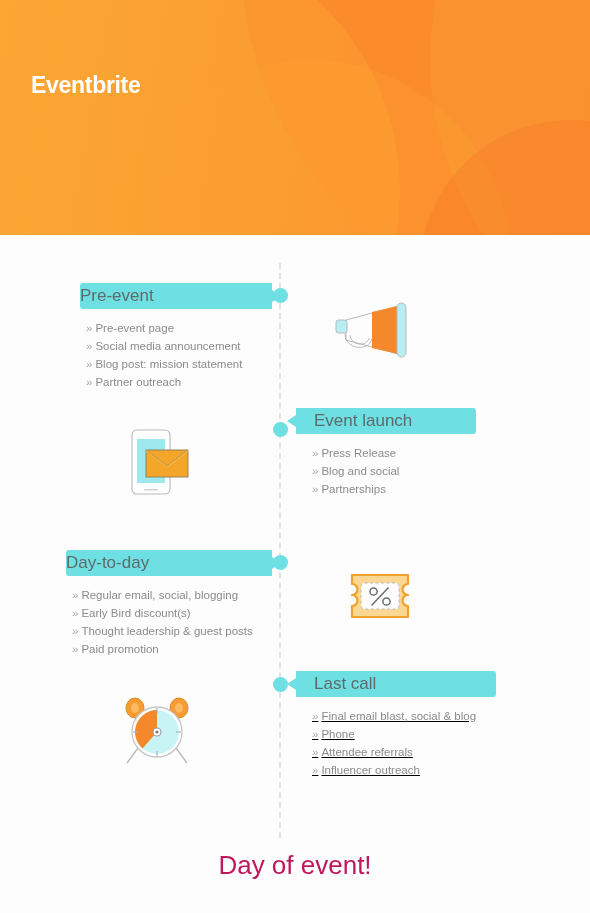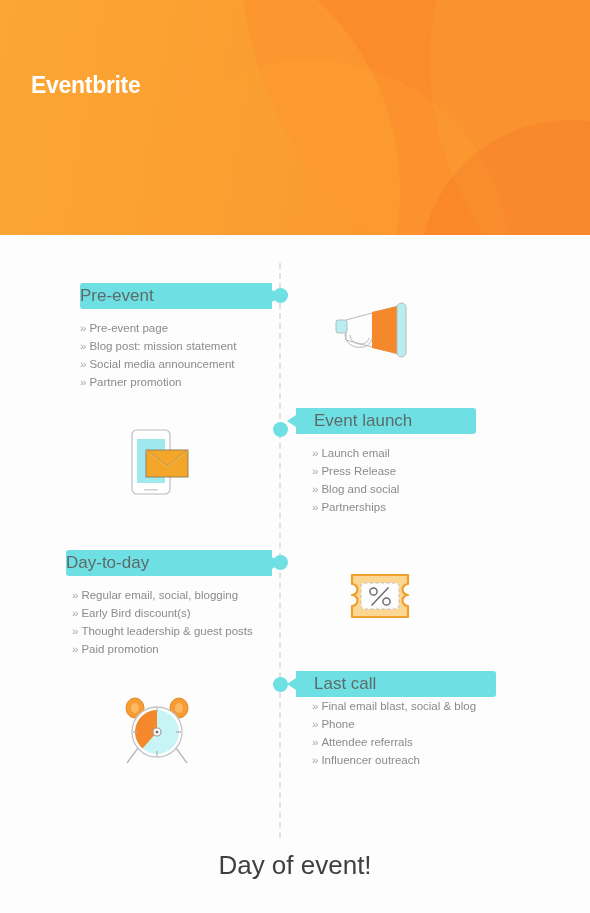--- a/index.html
+++ b/index.html
@@ -115,21 +115,21 @@
   }
   .item .chev{color:#a8a8a8;margin-right:3px;}
 
   
   .icon-box{position:absolute;}
 
   
   .footer-text{
     position:absolute;left:0;top:850px;width:590px;
     text-align:center;font-size:26px;font-weight:300;
-    color:#404040;
+    color:#be185d;
     font-family:"Liberation Sans", sans-serif;
   }
 </style>
 </head>
 <body>
 
 <div id="page">
 
   <div class="header">
     <div class="facet facet-a"></div>
@@ -143,25 +143,25 @@
     </div>
   </div>
 
   <div class="timeline-axis"></div>
 
   <div class="section" style="left:80px;top:283px;width:192px;">
     <div class="bar left" style="width:192px;">
       <span class="bar-label">Pre-event</span>
       <span class="pointer"></span>
     </div>
-    <ul class="items" style="margin-top:10px;">
+    <ul class="items" style="margin-top:10px;margin-left:6px;">
       <li class="item"><span class="chev">»</span><span>Pre-event page</span></li>
+      <li class="item"><span class="chev">»</span><span>Social media announcement</span></li>
       <li class="item"><span class="chev">»</span><span>Blog post: mission statement</span></li>
-      <li class="item"><span class="chev">»</span><span>Social media announcement</span></li>
-      <li class="item"><span class="chev">»</span><span>Partner promotion</span></li>
+      <li class="item"><span class="chev">»</span><span>Partner outreach</span></li>
     </ul>
   </div>
   <div class="dot" style="left:273px;top:288px;"></div>
 
   <div class="icon-box" style="left:334px;top:298px;width:84px;height:64px;">
     <svg width="84" height="64" viewBox="0 0 84 64">
       <path d="M12 22 L64 8 L64 56 L12 42 Z" fill="none" stroke="#b9b9b9" stroke-width="1"></path>
       <path d="M38 14 L64 8 L64 56 L38 50 Z" fill="#f4882b"></path>
       <rect x="2" y="22" width="11" height="13" rx="2.5" fill="#b8edf2" stroke="#b9b9b9" stroke-width="1"></rect>
       <rect x="63" y="5" width="9" height="54" rx="4.5" fill="#b8edf2" stroke="#b9b9b9" stroke-width="1"></rect>
@@ -169,21 +169,20 @@
       <path d="M16 37 C17 48, 33 49, 35 40" fill="none" stroke="#b9b9b9" stroke-width="1"></path>
     </svg>
   </div>
 
   <div class="section" style="left:296px;top:408px;width:180px;">
     <div class="bar right" style="width:180px;">
       <span class="pointer"></span>
       <span class="bar-label">Event launch</span>
     </div>
     <ul class="items" style="margin-top:10px;margin-left:16px;">
-      <li class="item"><span class="chev">»</span><span>Launch email</span></li>
       <li class="item"><span class="chev">»</span><span>Press Release</span></li>
       <li class="item"><span class="chev">»</span><span>Blog and social</span></li>
       <li class="item"><span class="chev">»</span><span>Partnerships</span></li>
     </ul>
   </div>
   <div class="dot" style="left:273px;top:422px;"></div>
 
   <div class="icon-box" style="left:124px;top:428px;width:66px;height:68px;">
     <svg width="66" height="68" viewBox="0 0 66 68">
       <rect x="8" y="2" width="38" height="64" rx="5" fill="#ffffff" stroke="#b9b9b9" stroke-width="1.1"></rect>
@@ -219,21 +218,21 @@
         <line x1="40.5" y1="16.5" x2="23.5" y2="34.5"></line>
       </g>
     </svg>
   </div>
 
   <div class="section" style="left:296px;top:671px;width:200px;">
     <div class="bar right" style="width:200px;">
       <span class="pointer"></span>
       <span class="bar-label">Last call</span>
     </div>
-    <ul class="items" style="margin-left:16px;">
+    <ul class="items" style="margin-top:10px;margin-left:16px;text-decoration:underline;">
       <li class="item"><span class="chev">»</span><span>Final email blast, social &amp; blog</span></li>
       <li class="item"><span class="chev">»</span><span>Phone</span></li>
       <li class="item"><span class="chev">»</span><span>Attendee referrals</span></li>
       <li class="item"><span class="chev">»</span><span>Influencer outreach</span></li>
     </ul>
   </div>
   <div class="dot" style="left:273px;top:677px;"></div>
 
   <div class="icon-box" style="left:122px;top:696px;width:70px;height:70px;">
     <svg width="70" height="70" viewBox="0 0 70 70">

